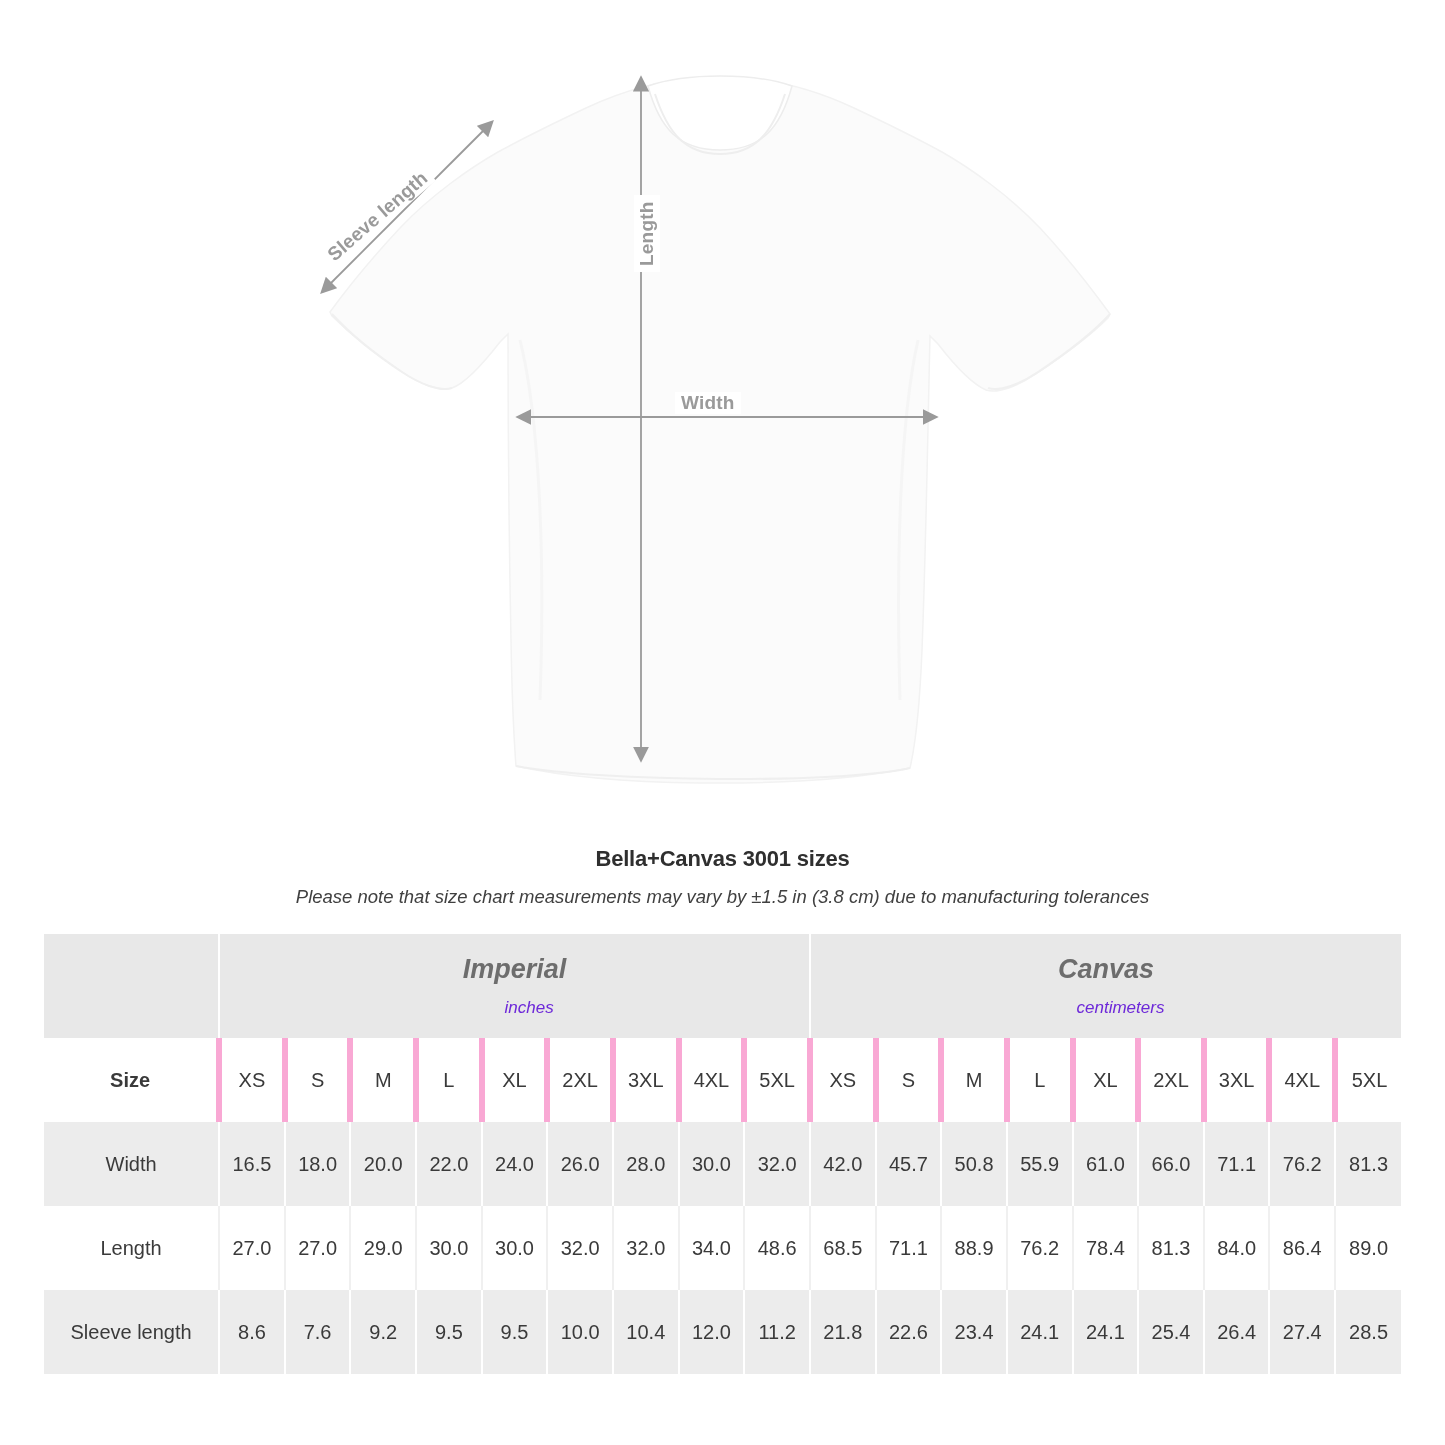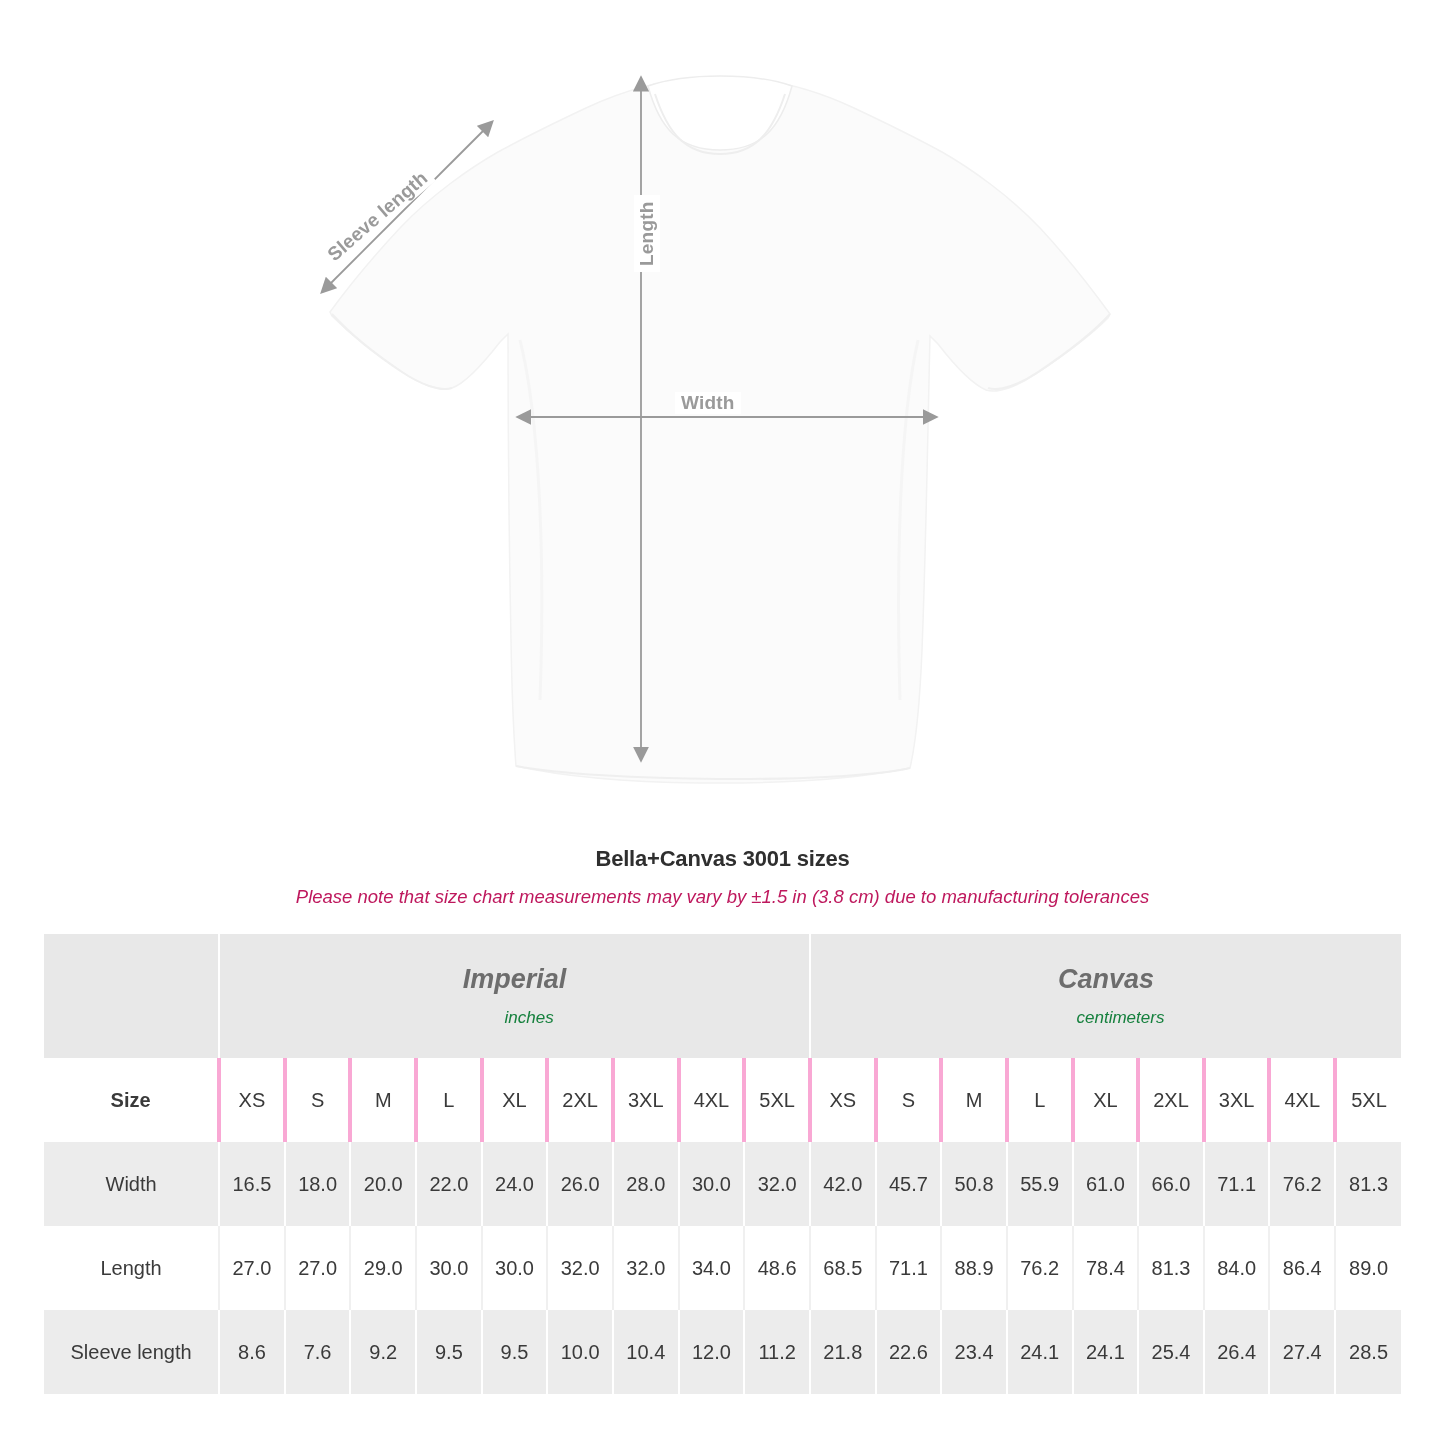--- a/index.html
+++ b/index.html
@@ -73,21 +73,21 @@
   .chart-title {
     font-size: 22px;
     font-weight: bold;
     color: #2f2f2f;
     margin: 0 0 14px 0;
     letter-spacing: -0.2px;
   }
   .chart-note {
     font-size: 18.5px;
     font-style: italic;
-    color: #be185d;
+    color: #404040;
     margin: 12px;
   }
 
   
   .table-wrap {
     margin: 26px 44px 0 44px;
   }
   table.size-table {
     border-collapse: collapse;
     width: 1357px;
@@ -97,47 +97,47 @@
   table.size-table th {
     text-align: center;
     vertical-align: middle;
     font-weight: normal;
     padding: 0;
   }
 
   
   .unit-row td {
     background: #e8e8e8;
-    height: 124px;
+    height: 104px;
     border-right: 2px solid #ffffff;
   }
   .unit-row td:last-child { border-right: none; }
   .unit-name {
     font-size: 27px;
     font-style: italic;
     font-weight: bold;
     color: #6d6d6d;
     line-height: 1.15;
   }
   .unit-sub {
     font-size: 17px;
     font-style: italic;
-    color: #15803d;
+    color: #6d28d9;
     margin-top: 12px;
     padding-left: 29px;
   }
 
   
   .size-row td {
     background: #ffffff;
     height: 84px;
     font-size: 20px;
     font-weight: bold;
     color: #3a3a3a;
-    border-right: 4px solid #f9a8d4;
+    border-right: 6px solid #f9a8d4;
   }
   .size-row td:last-child { border-right: none; }
   .size-row td.row-head {
     font-size: 20px;
     font-weight: bold;
     color: #3a3a3a;
   }
 
   
   .data-row td {

